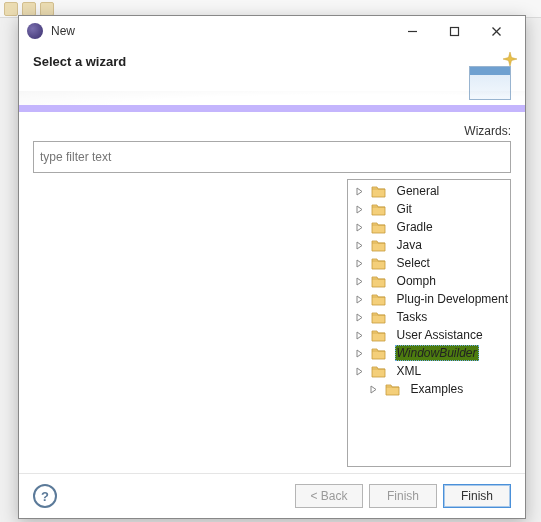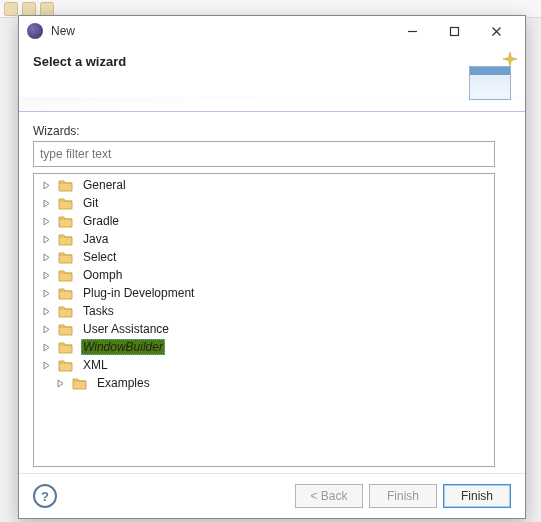--- a/index.html
+++ b/index.html
@@ -10,36 +10,36 @@
     position: absolute; left: 18px; top: 15px; width: 508px; height: 504px;
     background: #fff; border: 1px solid #888; box-shadow: 0 4px 16px rgba(0,0,0,0.25);
     display: flex; flex-direction: column;
   }
   .titlebar { height: 30px; display: flex; align-items: center; padding: 0 8px; justify-content: space-between; }
   .titlebar-icon { width:16px; height:16px; border-radius:50%; background:radial-gradient(circle at 35% 35%, #7a6fae, #3a2f6e); margin-right:8px; }
   .titlebar-text { flex:1; color:#333; }
   .win-btn { width:42px; height:28px; display:flex; align-items:center; justify-content:center; color:#333; }
   .win-btn svg { width:11px; height:11px; }
   .header {
-    height: 66px; background: #fff; border-bottom: 1px solid #c4b5fd;
+    height: 66px; background: #fff; border-bottom: 7px solid #c4b5fd;
     display:flex; align-items:flex-start; padding: 8px 14px 0 14px; position:relative;
   }
   .header-title { font-weight:bold; font-size:13px; color:#222; }
   .header-deco {
     position:absolute; right:8px; top:6px; width:56px; height:52px;
   }
   .header-deco .window-ic { position:absolute; right:6px; bottom:4px; width:42px; height:34px; background:linear-gradient(#dce9f7,#f3f8fd); border:1px solid #98b4d0; }
   .header-deco .window-ic::before { content:""; position:absolute; left:0; top:0; right:0; height:8px; background:#6fa0d0; }
   .header-deco .spark { position:absolute; right:0; top:0; width:14px; height:14px; }
   .header-deco .spark svg { width:14px; height:14px; }
   .header-fade { position:absolute; left:0; right:0; bottom:0; height:14px; background: radial-gradient(ellipse at 70% 100%, rgba(0,0,0,0) 0%, rgba(0,0,0,0) 50%, rgba(0,0,0,0.03) 100%);}
-  .body { flex:1; padding: 12px 30px 6px 14px; display:flex; flex-direction:column; }
+  .body { flex:1; padding: 12px 14px 6px 14px; display:flex; flex-direction:column;align-items:flex-end; }
   .wizards-label { color:#333; margin-bottom:3px; }
   .filter-input {
-    border:1px solid #a8a8a8; height:26px; padding:2px 6px; width:100%;
+    border:1px solid #a8a8a8; height:32px; padding:2px 6px; width:100%;
     color:#777; outline:none; margin-bottom:6px; font-style: normal;
   }
   .tree-box {
     border:1px solid #a8a8a8; flex:1; overflow:auto; background:#fff; padding:2px 0;
   }
   .tree-row {
     display:flex; align-items:center; height:18px; padding-left:6px; gap:5px;
     white-space:nowrap; cursor:default;
   }
   .tree-row .expander { width:12px; display:flex; align-items:center; justify-content:center; color:#666; }

